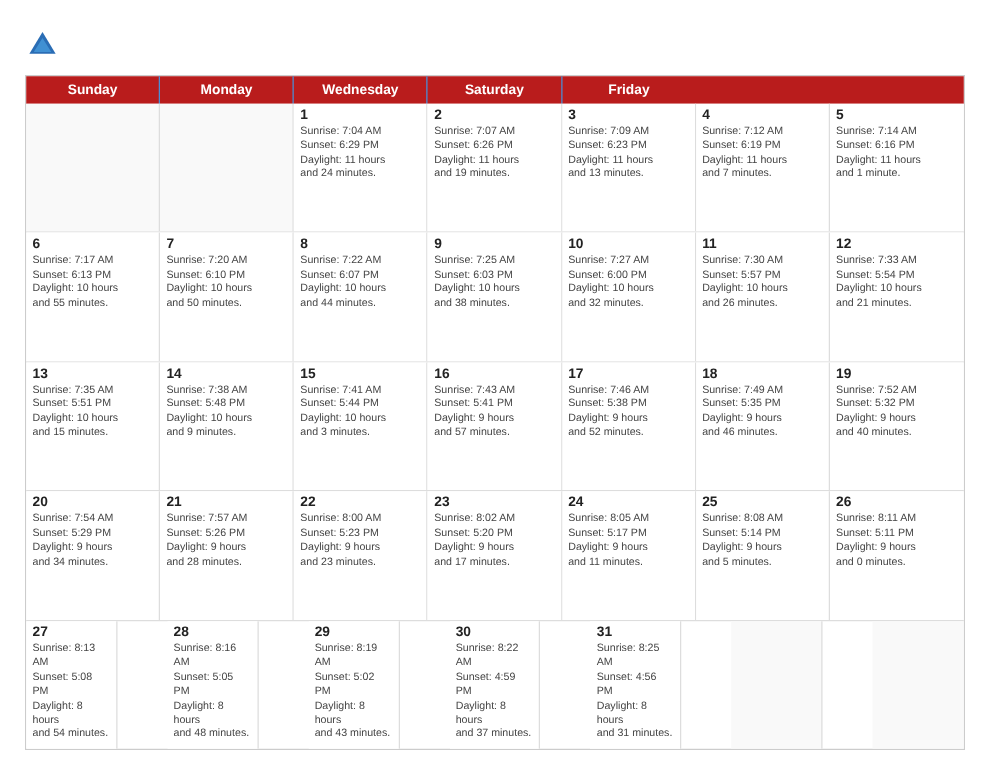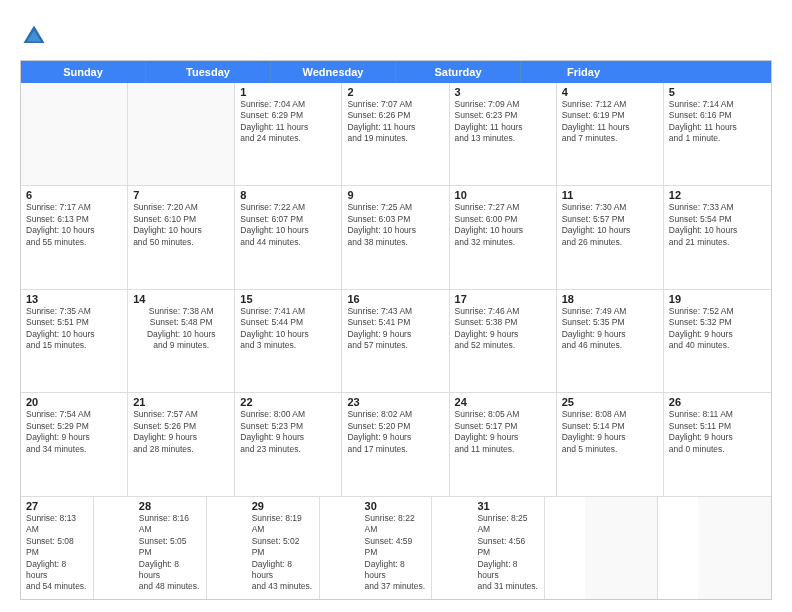--- a/index.html
+++ b/index.html
@@ -62,22 +62,22 @@
       color: #555;
     }
     .calendar {
       flex: 1;
       display: flex;
       flex-direction: column;
       border: 1px solid #ccc;
     }
     .cal-header-row {
       display: grid;
-      grid-template-columns: repeat(6, 1fr);
-      background: #3b82f6;
+      grid-template-columns: repeat(7, 1fr);
+      background: #b91c1c;
     }
     .cal-header-cell {
       color: #fff;
       font-size: 11px;
       font-weight: bold;
       text-align: center;
       padding: 5px 2px;
       border-right: 1px solid #4a8dd5;
     }
     .cal-header-cell:last-child { border-right: none; }
@@ -133,21 +133,21 @@
     </div>
     <div class="title-block">
       <div class="main-title"></div>
       <div class="subtitle"></div>
     </div>
   </div>
 
   <div class="calendar">
     <div class="cal-header-row">
     <div class="cal-header-cell">Sunday</div>
-        <div class="cal-header-cell">Tuesday</div>
+        <div class="cal-header-cell">Monday</div>
         <div class="cal-header-cell">Wednesday</div>
         <div class="cal-header-cell">Saturday</div>
         <div class="cal-header-cell">Friday</div>
       </div>
     <div class="cal-body">
     <div class="cal-row">
           <div class="cal-cell empty"></div>
           <div class="cal-cell empty"></div>
           <div class="cal-cell">
             <div class="day-num">1</div>
@@ -239,21 +239,21 @@
         <div class="cal-row">
           <div class="cal-cell">
             <div class="day-num">13</div>
             <div class="day-detail" style="white-space: pre-line;">Sunrise: 7:35 AM
 Sunset: 5:51 PM
 Daylight: 10 hours
 and 15 minutes.</div>
           </div>
           <div class="cal-cell">
             <div class="day-num">14</div>
-            <div class="day-detail" style="white-space: pre-line; text-align: center;">Sunrise: 7:38 AM
+            <div class="day-detail" style="white-space: pre-line;">Sunrise: 7:38 AM
 Sunset: 5:48 PM
 Daylight: 10 hours
 and 9 minutes.</div>
           </div>
           <div class="cal-cell">
             <div class="day-num">15</div>
             <div class="day-detail" style="white-space: pre-line;">Sunrise: 7:41 AM
 Sunset: 5:44 PM
 Daylight: 10 hours
 and 3 minutes.</div>

